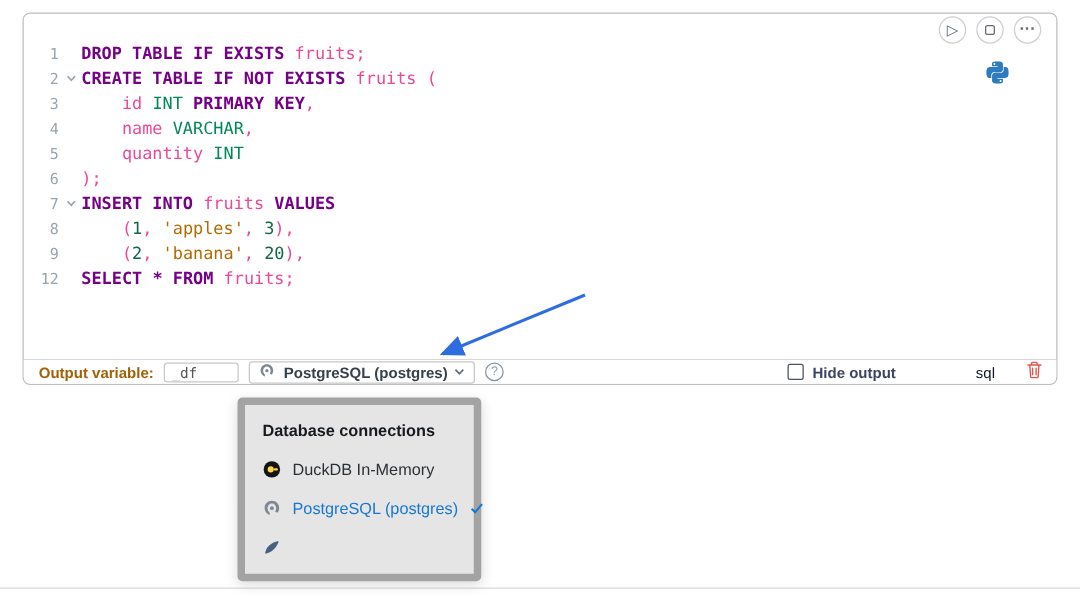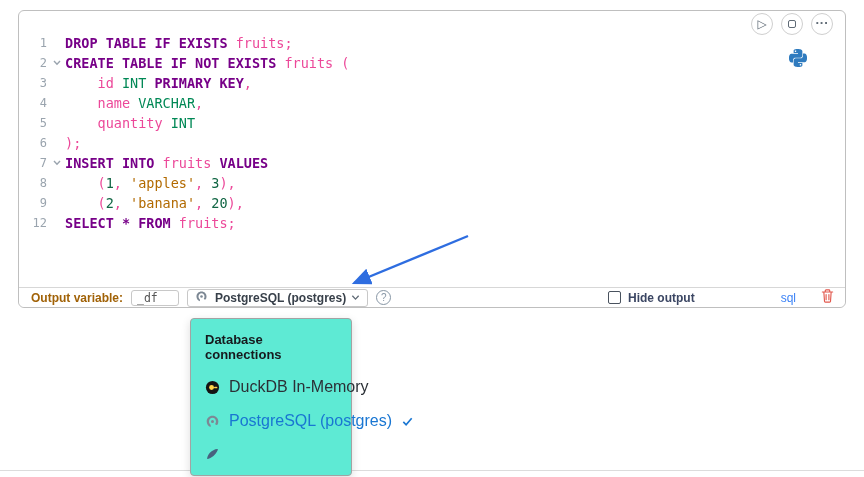--- a/index.html
+++ b/index.html
@@ -28,38 +28,38 @@
   .tok-ty { color:#008855; }
   .tok-st { color:#b26a00;margin-top:18px; }
   .tok-nu { color:#116644; }
   .tok-op { color:#770088; font-weight:bold; }
   .tok-pl { color:#ec4899; }
 
   .cell-footer { position:absolute; left:0; right:0; bottom:0; height:20px; border-top:1px solid #d7d7d7;
                  display:flex; align-items:center; padding:0 10px 0 12px; gap:8px; background:#fff;
                  border-radius:0 0 6px 6px; }
   .footer-label { font-size:12px; font-weight:bold; color:#a16207; white-space:nowrap; }
-  .var-input { width:48px; height:16px; border:1px solid #c8c8c8; border-radius:3px;
+  .var-input { width:60px; height:16px; border:1px solid #c8c8c8; border-radius:3px;
                font-family:"DejaVu Sans Mono", monospace; font-size:11.5px; color:#555; padding:0 5px; }
   .conn-btn { height:18px; border:1px solid #c8c8c8; border-radius:3px; background:#fff;
               display:flex; align-items:center; gap:5px; padding:0 7px; font-size:12px; font-weight:bold;
               color:#38404a; cursor:pointer; white-space:nowrap; }
   .help-btn { width:15px; height:15px; border-radius:50%; border:1px solid #8796a5; color:#8796a5;
               font-size:10px; display:flex; align-items:center; justify-content:center; background:#fff;
               cursor:pointer; flex:none; }
   .footer-right { margin-left:auto; display:flex; align-items:center; }
   .checkbox { width:13px; height:13px; border:1.5px solid #49525e; border-radius:2px; background:#fff; cursor:pointer; flex:none; }
   .hide-label { font-size:12px; font-weight:bold; color:#3b4663; margin-left:7px; white-space:nowrap; }
-  .lang-badge { font-size:12px; color:#3b82f6; margin-left:86px; }
+  .lang-badge { font-size:12px; color:#0f172a; margin-left:64px; }
   .trash-btn { margin-left:24px; background:none; border:none; padding:0; cursor:pointer; display:flex; }
 
-  .popup { position:absolute; left:190px; top:318px; width:162px; border:1px solid #a3a3a3; border-radius:4px;
-           background:#5eead4; box-shadow:0 3px 10px rgba(0,0,0,.14); padding:4px 0 6px; z-index:5; }
+  .popup { position:absolute; left:190px; top:318px; width:195px; border:6px solid #a3a3a3; border-radius:4px;
+           background:#e5e5e5; box-shadow:0 3px 10px rgba(0,0,0,.14); padding:4px 0 6px; z-index:5; }
   .popup-title { font-size:13px; font-weight:bold; color:#16191d; padding:9px 14px 8px; }
-  .menu-item { display:flex; align-items:center; gap:9px; padding:8px 14px; font-size:16px; color:#2b3036; cursor:pointer;justify-content:space-between; }
+  .menu-item { display:flex; align-items:center; gap:9px; padding:8px 14px; font-size:13px; color:#2b3036; cursor:pointer; }
   .menu-item.selected .mi-label { color:#1976d2; }
   .mi-icon { width:15px; height:15px; display:inline-flex; flex:none; }
   .mi-label { white-space:nowrap; }
   .check { margin-left:auto; display:inline-flex; }
 
   .arrow-overlay { position:absolute; left:0; top:0; pointer-events:none; z-index:4; }
   .bottom-rule { position:absolute; left:0; right:0; top:470px; height:1px; background:#dcdcdc; }
 </style>
 </head>
 <body>

